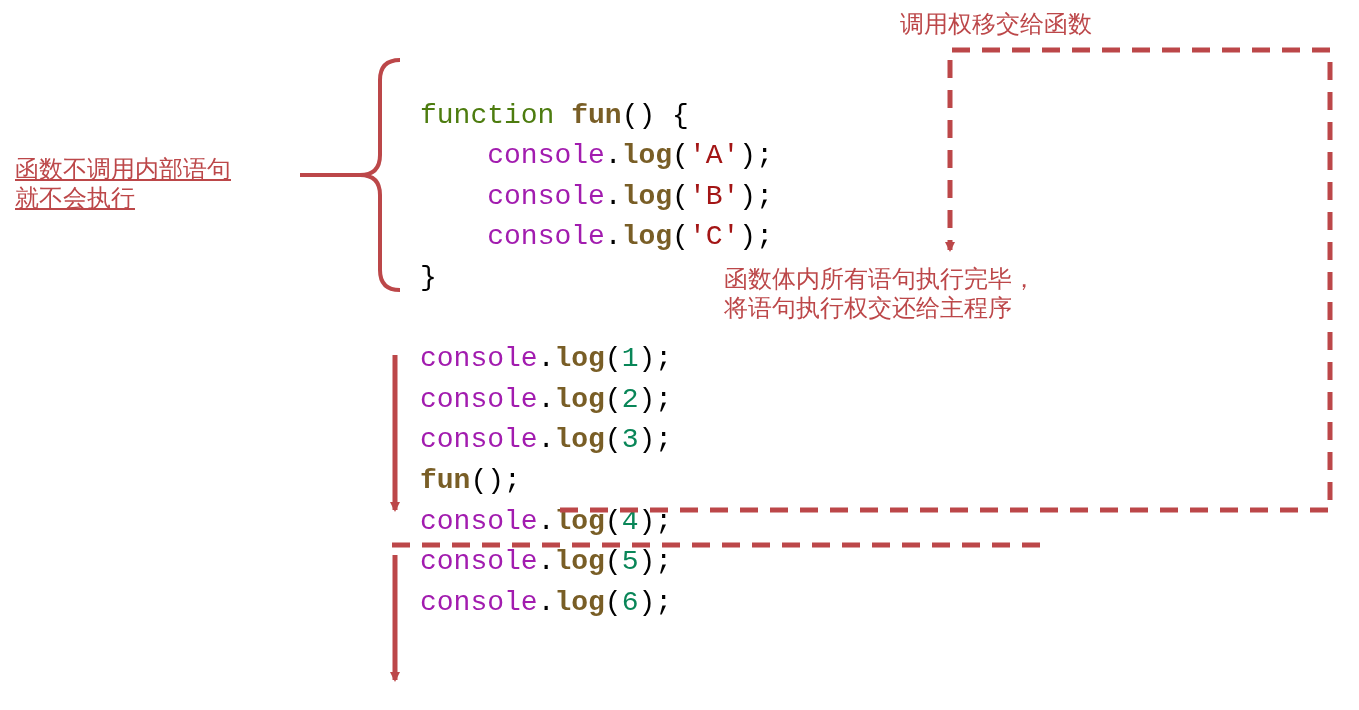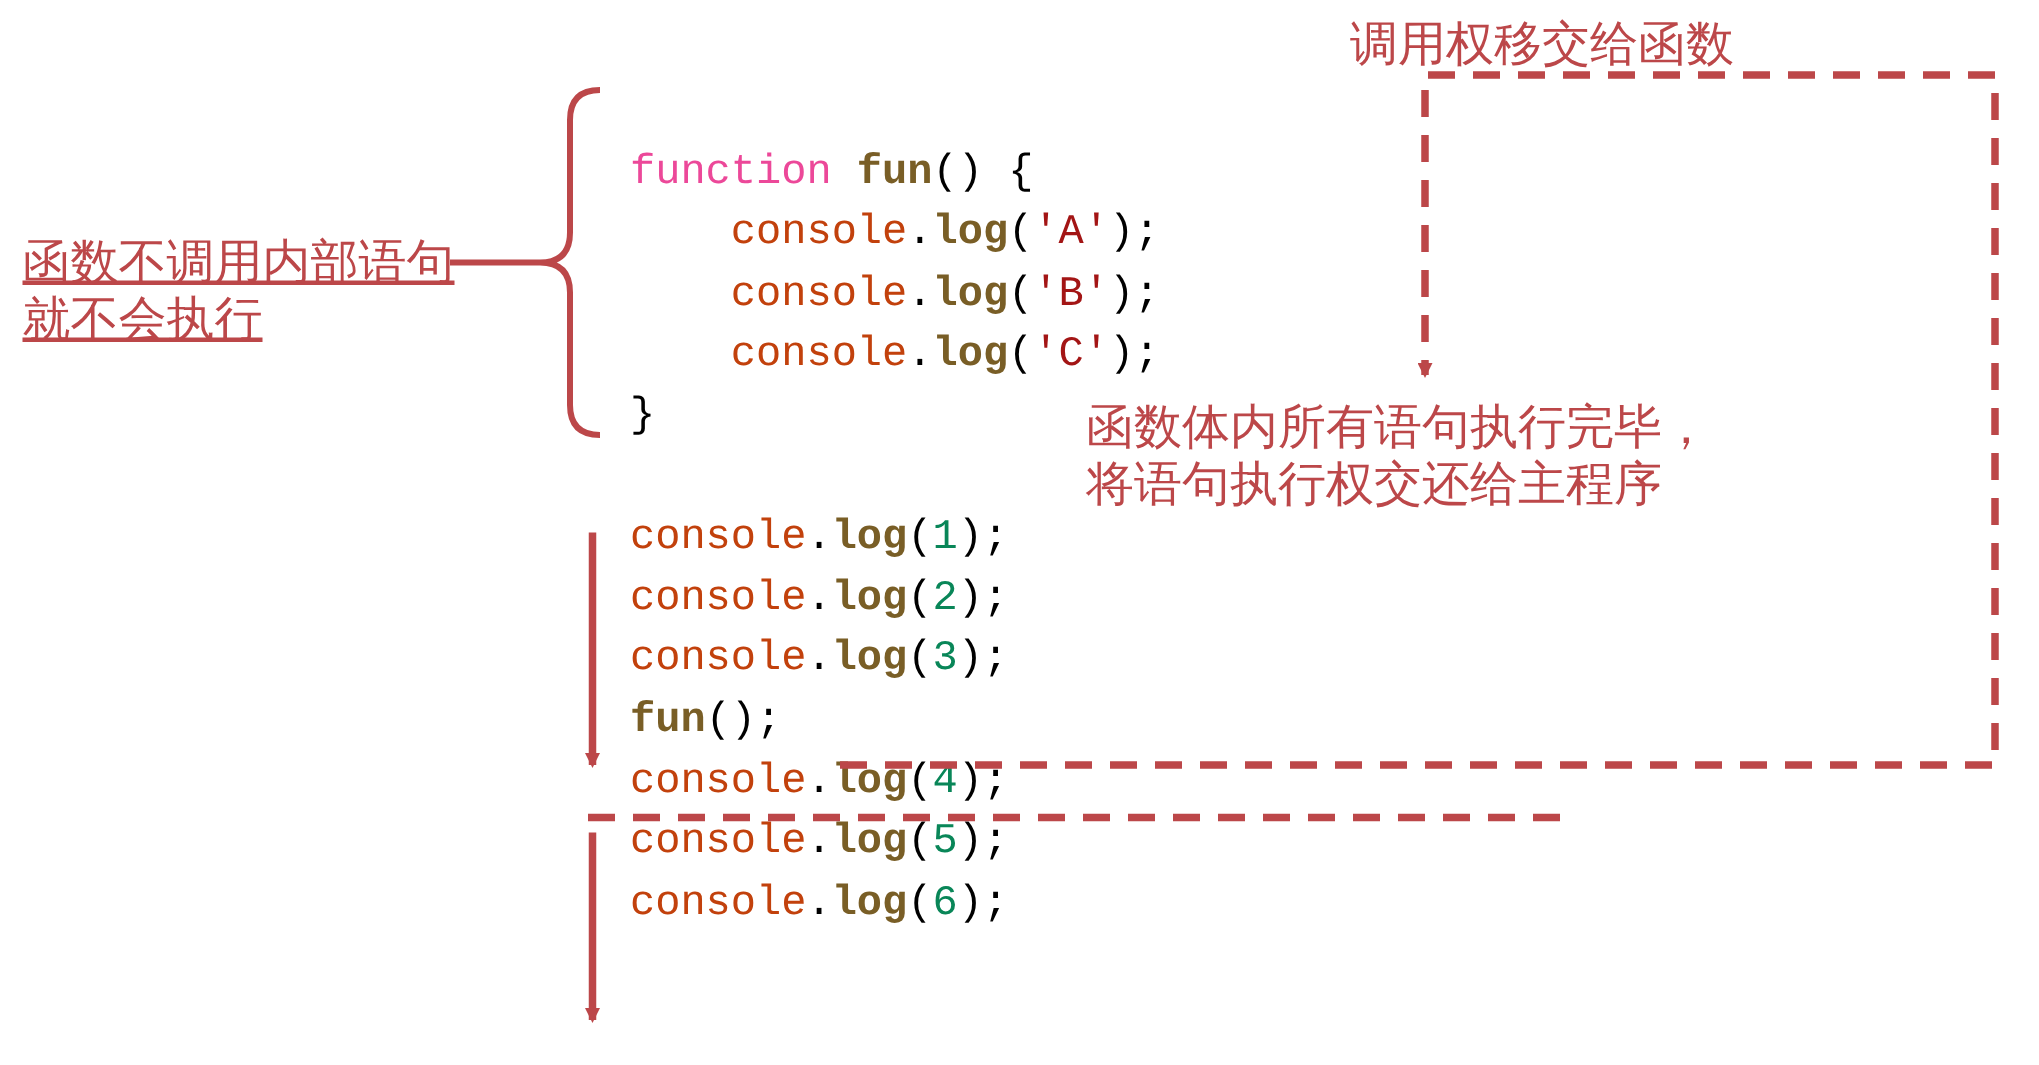--- a/index.html
+++ b/index.html
@@ -13,31 +13,31 @@
     height: 710px;
     overflow: hidden;
   }
   .code-area {
     position: absolute;
     left: 420px;
     top: 55px;
     white-space: pre;
     line-height: 1.45;
   }
-  .kw { color: #ec4899; }
+  .kw { color: #4d7c0f; }
   .fn { color: #795e26; font-weight: bold; }
   .str { color: #a31515; }
   .num { color: #098658; }
   .punc { color: #000000; }
-  .plain { color: #c2410c; text-align: right; }
+  .plain { color: #a21caf; text-align: right; }
   .ann {
     position: absolute;
     color: #bc4749;
     font-family: "PingFang SC", "Microsoft YaHei", sans-serif;
-    font-size: 32px;
+    font-size: 24px;
     white-space: pre;
     line-height: 1.2;
   }
   svg.overlay {
     position: absolute;
     left: 0;
     top: 0;
     pointer-events: none;
   }
 </style>

